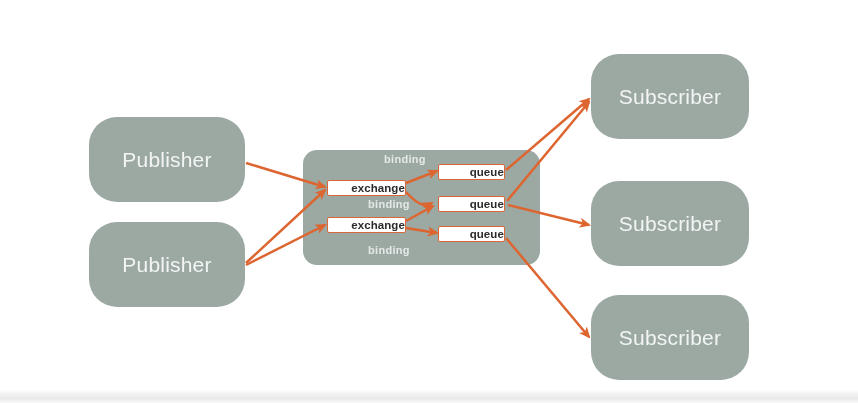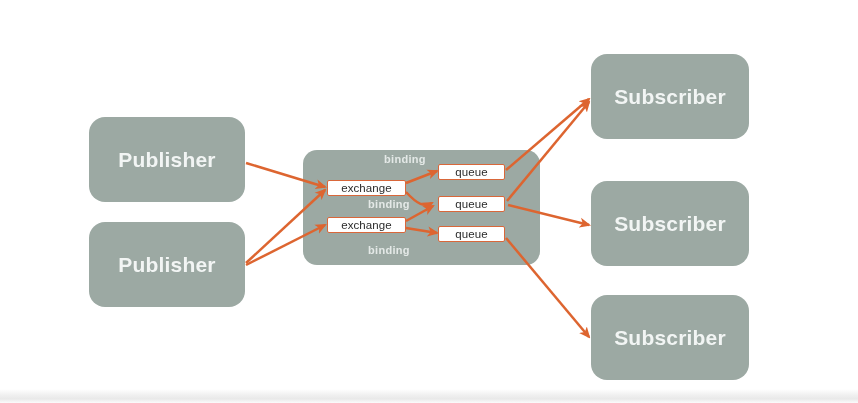--- a/index.html
+++ b/index.html
@@ -23,48 +23,48 @@
     left: 0;
     bottom: 0;
     width: 858px;
     height: 14px;
     background: linear-gradient(to bottom, #ffffff 0%, #f1f1f1 40%, #e9e9e9 70%, #fbfbfb 100%);
   }
   .node {
     position: absolute;
     box-sizing: border-box;
     background: #9ca9a3;
-    border-radius: 16px;
+    border-radius: 28px;
     display: flex;
     align-items: center;
     justify-content: center;
     color: #f2f5f4;
     font-size: 21px;
-    font-weight: 700;
+    font-weight: 400;
     letter-spacing: 0.2px;
     user-select: none;
   }
   .broker {
     position: absolute;
     box-sizing: border-box;
     background: #9ca9a3;
     border-radius: 14px;
   }
   .smallbox {
     position: absolute;
     box-sizing: border-box;
     background: #ffffff;
     border: 1.6px solid #d9673a;
     border-radius: 2px;
     display: flex;
     align-items: center;
-    justify-content: center;
+    justify-content: flex-end;
     font-size: 11.5px;
     color: #2b2b2b;
-    font-weight: 400;
+    font-weight: 700;
     letter-spacing: 0.1px;
     z-index: 4;
   }
   .binding-label {
     position: absolute;
     font-size: 11px;
     color: #e4e9e7;
     font-weight: 700;
     letter-spacing: 0.3px;
     z-index: 3;

